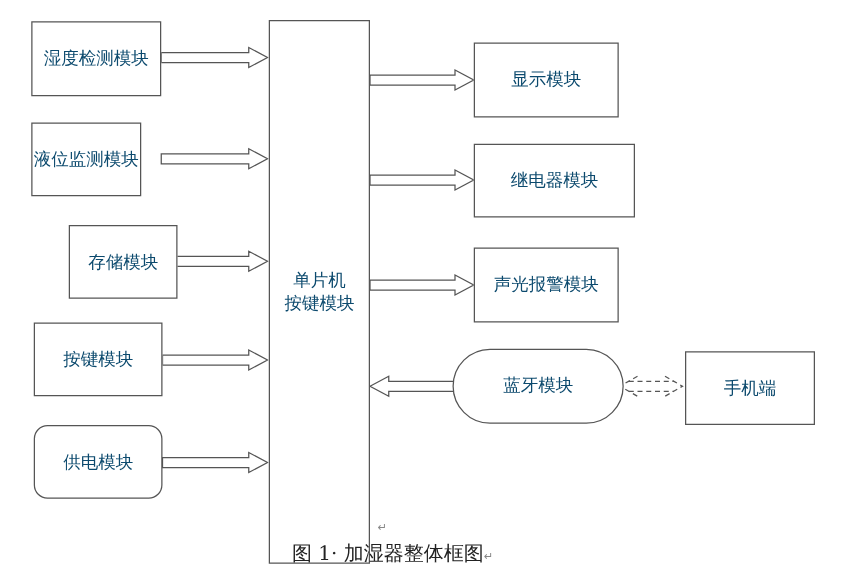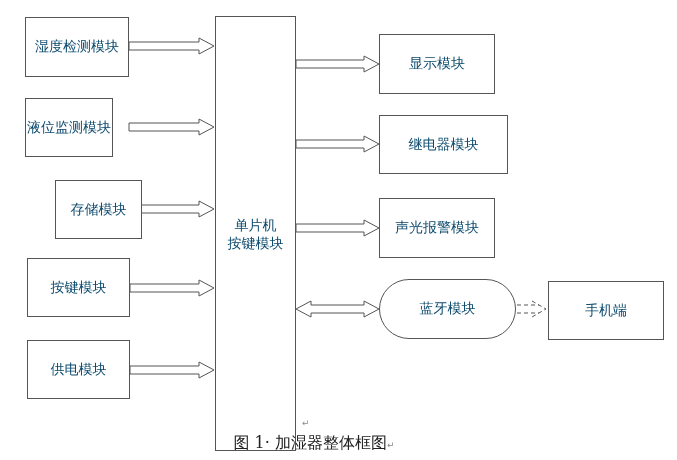--- a/index.html
+++ b/index.html
@@ -48,42 +48,42 @@
 </div>
 <div class="box" style="left:25px;top:98px;width:88px;height:59px;">
   <span>液位监测模块</span>
 </div>
 <div class="box" style="left:25px;top:180px;width:87px;height:59px;margin-left:30px;">
   <span>存储模块</span>
 </div>
 <div class="box" style="left:27px;top:258px;width:103px;height:59px;">
   <span>按键模块</span>
 </div>
-<div class="box" style="left:27px;top:340px;width:103px;height:59px;">
+<div class="box" style="left:27px;top:340px;width:103px;height:59px;border-radius:11px;">
   <span>供电模块</span>
 </div>
 
 <div class="box mcu" style="left:215px;top:16px;width:81px;height:435px;">
   <span>单片机</span>
   <span>按键模块</span>
 </div>
 
 <div class="box" style="left:379px;top:34px;width:116px;height:60px;">
   <span>显示模块</span>
 </div>
 <div class="box" style="left:379px;top:115px;width:129px;height:59px;">
   <span>继电器模块</span>
 </div>
 <div class="box" style="left:379px;top:198px;width:116px;height:60px;text-align:center;">
   <span>声光报警模块</span>
 </div>
-<div class="box" style="left:379px;top:279px;width:137px;height:60px;border-radius:30px;">
+<div class="box" style="left:362px;top:279px;width:137px;height:60px;border-radius:30px;">
   <span>蓝牙模块</span>
 </div>
 
-<div class="box" style="left:548px;top:281px;width:116px;height:59px;">
+<div class="box" style="left:548px;top:281px;width:104px;height:59px;">
   <span>手机端</span>
 </div>
 
 <div class="pmark">↵</div>
 <div class="caption">
   <span>图 1· 加湿器整体框图</span><span class="pmark2">↵</span>
 </div>
 
 </body></html>

